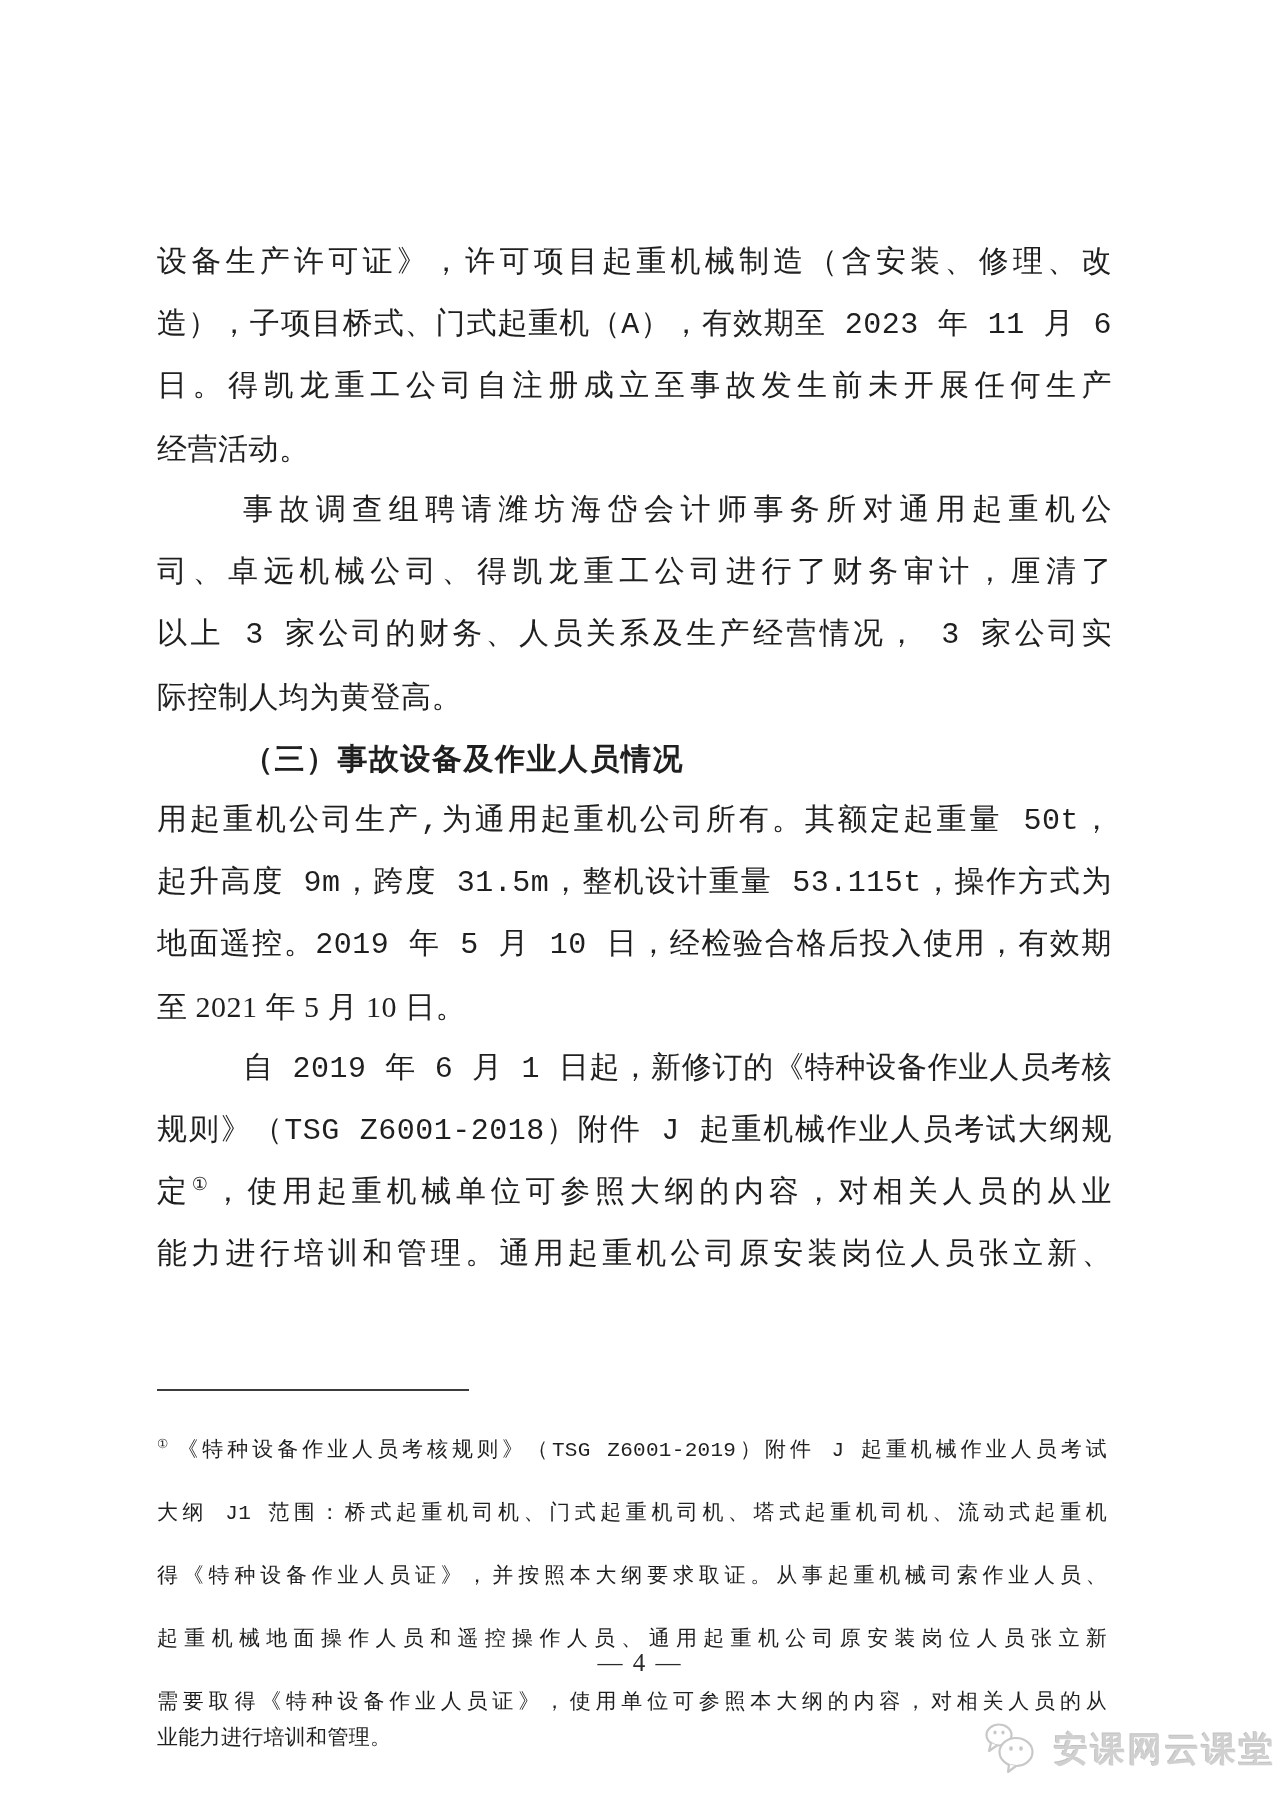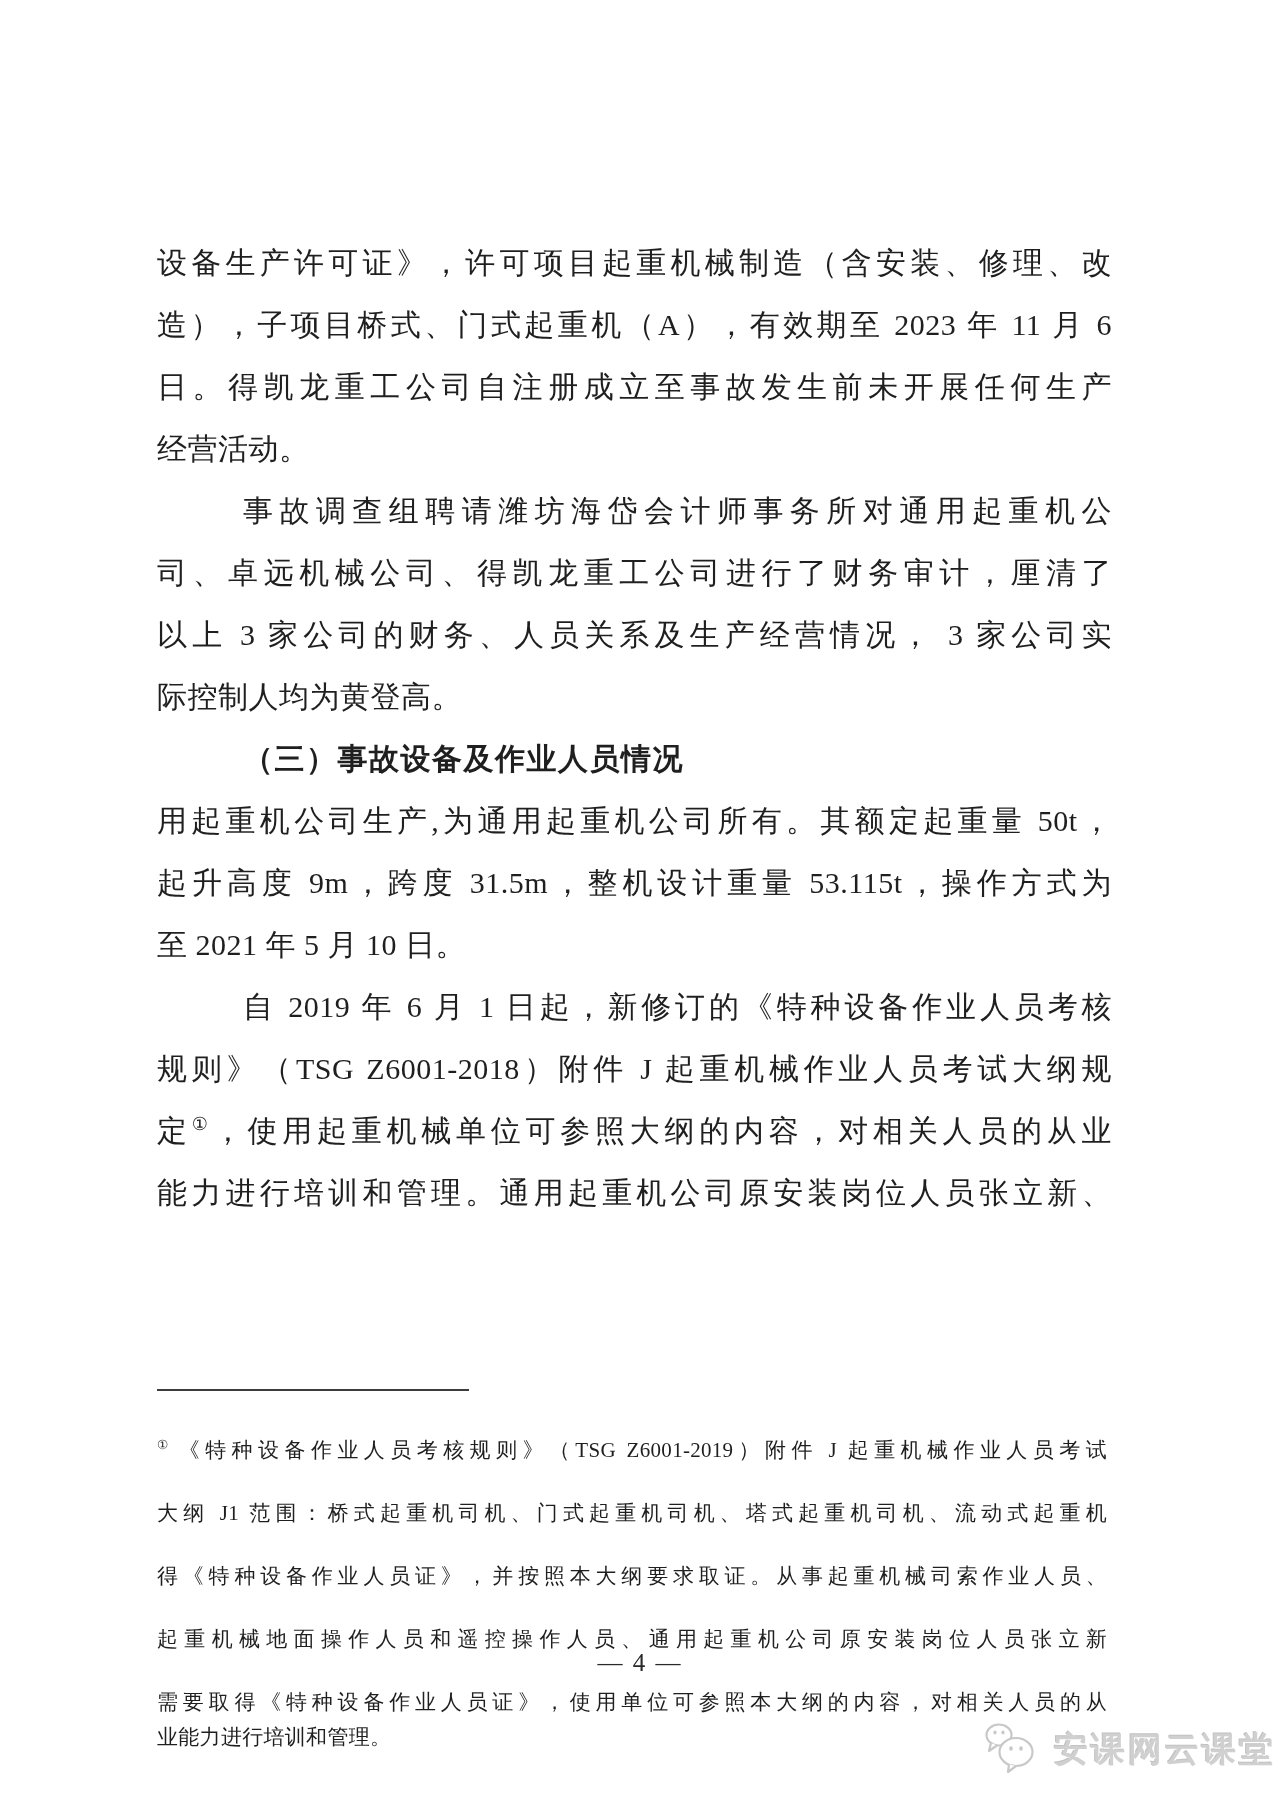--- a/index.html
+++ b/index.html
@@ -29,20 +29,21 @@
     line-height:62px;
     font-size:30px;
     letter-spacing:0.5px;
     white-space:nowrap;
     overflow:visible;
   }
   .line.justify{
     text-align:justify;
     text-align-last:justify;
     white-space:normal;
+    font-family:Liberation Mono, monospace;
   }
   .line.indent{ text-indent:86px; }
   .line.bold{ font-weight:bold; letter-spacing:1.5px; }
   .sup{
     font-size:0.6em;
     vertical-align:super;
     line-height:0;
   }
   
   .footnote-separator{
@@ -109,20 +110,21 @@
       <div class="line justify"><span>造），子项目桥式、门式起重机（A），有效期至 2023 年 11 月 6</span></div>
       <div class="line justify"><span>日。得凯龙重工公司自注册成立至事故发生前未开展任何生产</span></div>
       <div class="line"><span>经营活动。</span></div>
       <div class="line justify indent"><span>事故调查组聘请潍坊海岱会计师事务所对通用起重机公</span></div>
       <div class="line justify"><span>司、卓远机械公司、得凯龙重工公司进行了财务审计，厘清了</span></div>
       <div class="line justify"><span>以上 3 家公司的财务、人员关系及生产经营情况， 3 家公司实</span></div>
       <div class="line"><span>际控制人均为黄登高。</span></div>
       <div class="line indent bold"><span>（三）事故设备及作业人员情况</span></div>
       <div class="line justify"><span>用起重机公司生产,为通用起重机公司所有。其额定起重量 50t，</span></div>
       <div class="line justify"><span>起升高度 9m，跨度 31.5m，整机设计重量 53.115t，操作方式为</span></div>
+      <div class="line justify"><span>地面遥控。2019 年 5 月 10 日，经检验合格后投入使用，有效期</span></div>
       <div class="line"><span>至 2021 年 5 月 10 日。</span></div>
       <div class="line justify indent"><span>自 2019 年 6 月 1 日起，新修订的《特种设备作业人员考核</span></div>
       <div class="line justify"><span>规则》（TSG Z6001-2018）附件 J 起重机械作业人员考试大纲规</span></div>
       <div class="line justify"><span>定</span><span class="sup">①</span><span>，使用起重机械单位可参照大纲的内容，对相关人员的从业</span></div>
       <div class="line justify"><span>能力进行培训和管理。通用起重机公司原安装岗位人员张立新、</span></div>
     </div>
 
   <div class="footnote-separator"></div>
 
   <div class="footnote-text">

